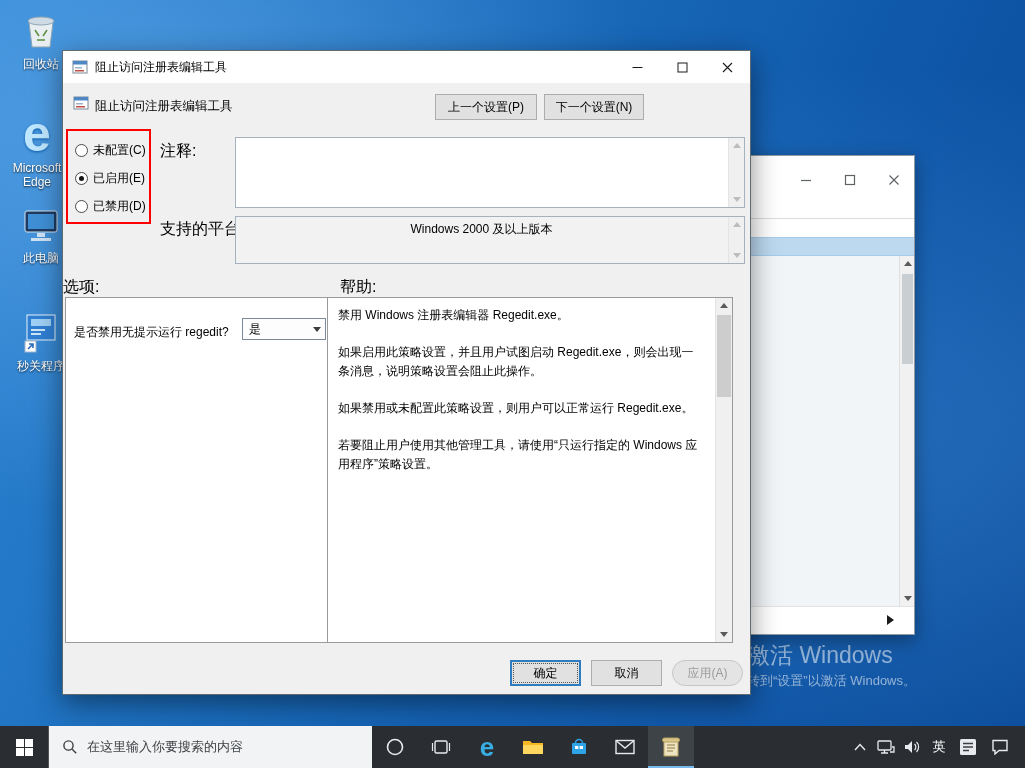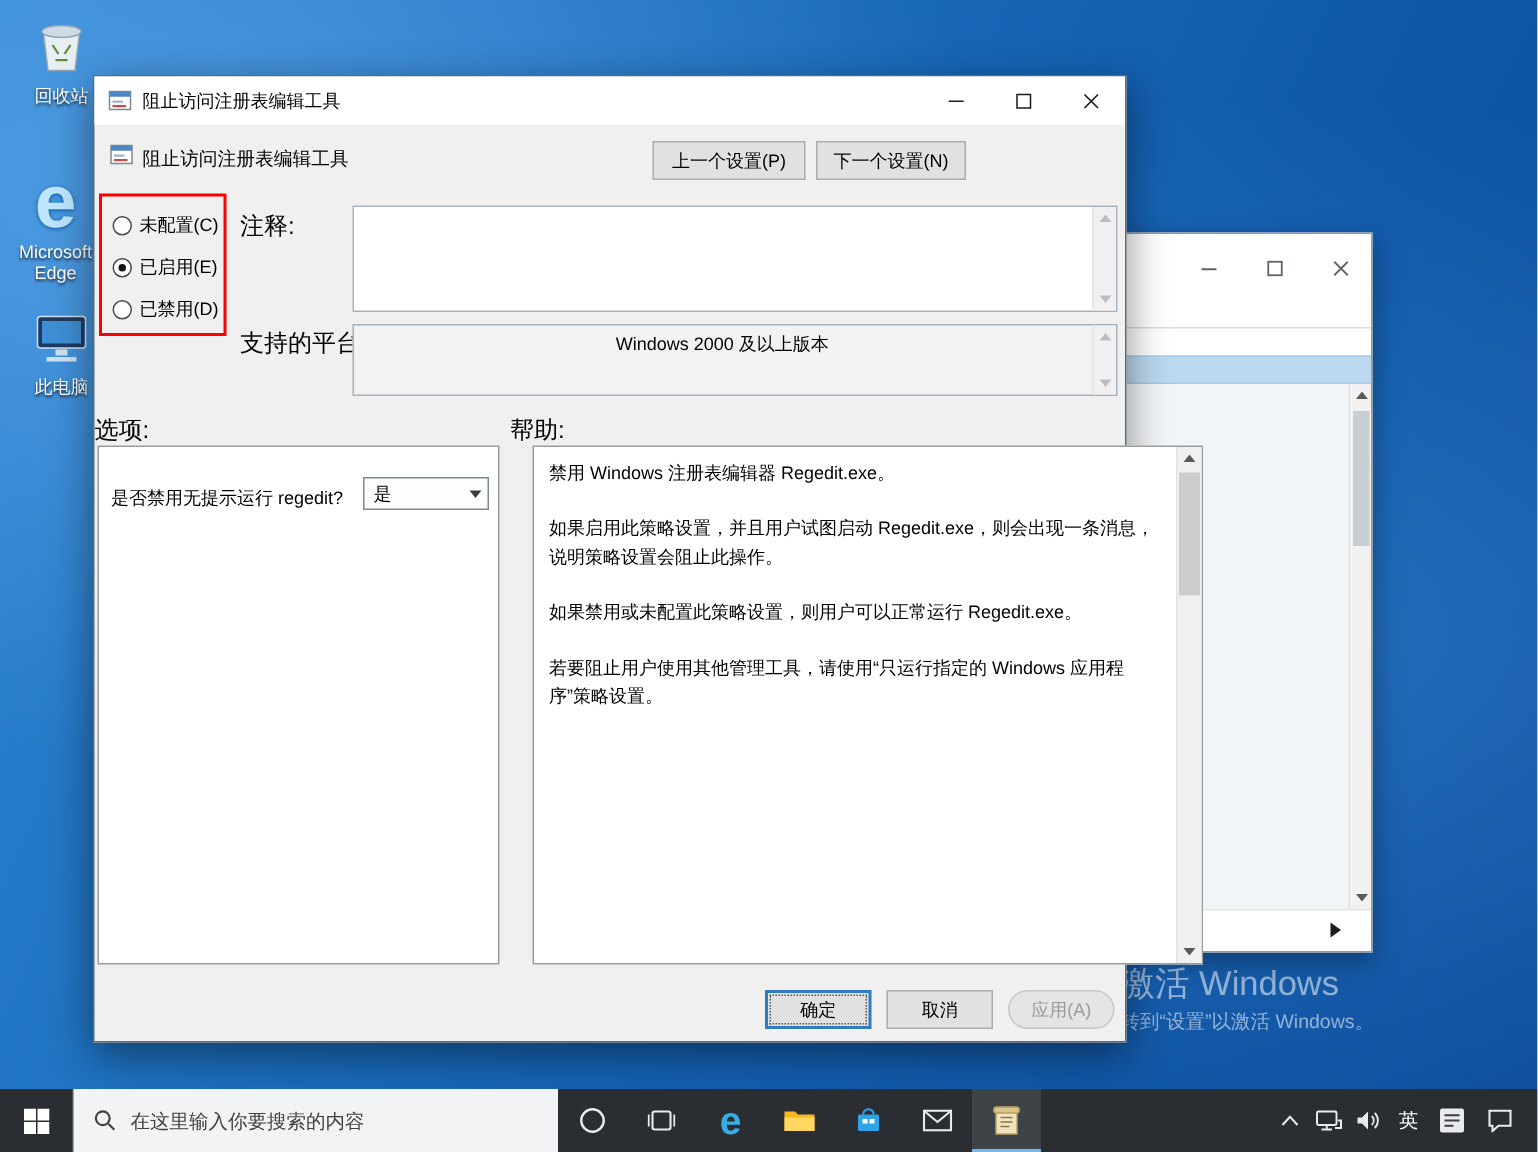--- a/index.html
+++ b/index.html
@@ -86,21 +86,21 @@
   .tri-down-en  { border-left:4px solid transparent; border-right:4px solid transparent; border-top:5px solid #5a5a5a; }
   .tri-down-combo { border-left:4px solid transparent; border-right:4px solid transparent; border-top:5px solid #3c3c3c; }
   .tri-right-black { border-top:5px solid transparent; border-bottom:5px solid transparent; border-left:7px solid #1b1b1b; }
 
   
   .taskbar { position:absolute; left:0; top:726px; width:1025px; height:42px; background:#2a2e32; z-index:90; }
   .tb-start { position:absolute; left:0; top:0; width:48px; height:42px; display:flex; align-items:center; justify-content:center; }
   .tb-search { position:absolute; left:48px; top:0; width:324px; height:42px; background:#f2f3f4;
     display:flex; align-items:center; border-left:1px solid #50555a; }
   .search-input { border:none; background:transparent; outline:none; flex:1; height:100%;
-    padding-left:9px; font-size:13px; color:#a16207; font-family:Liberation Sans, sans-serif; }
+    padding-left:9px; font-size:13px; color:#a16207; font-family:Liberation Mono, monospace; }
   .search-input::placeholder { color:#3f4245; opacity:1; }
   .search-glass { margin-left:13px; display:flex; }
   .tb-apps { position:absolute; left:372px; top:0; height:42px; display:flex; }
   .tb-app { width:46px; height:42px; display:flex; align-items:center; justify-content:center; }
   .tb-app.active { background:#3e4348; box-shadow:inset 0 -2px 0 #76b9ed; }
   .edge-task { font-weight:bold; font-size:26px; line-height:26px; color:#38ade4; }
   .tb-tray { position:absolute; right:0; top:0; height:42px; display:flex; align-items:center; padding-right:8px; }
   .tray-item { height:42px; display:flex; align-items:center; justify-content:center; }
   .tray-lang { width:28px; color:#fff; font-size:13px; }
   .tray-clock { width:86px; flex-direction:column; color:#fff; font-size:11px; line-height:1.35; text-align:center; }
@@ -133,20 +133,33 @@
       <svg width="44" height="42" viewBox="0 0 44 42">
         <rect x="6" y="5" width="32" height="21" rx="2" fill="#1f3a5f" stroke="#cfe3f5"></rect>
         <rect x="9" y="8" width="26" height="15" fill="#3f8fd6"></rect>
         <rect x="18" y="27" width="8" height="4" fill="#cfe3f5"></rect>
         <rect x="12" y="32" width="20" height="3" fill="#cfe3f5"></rect>
       </svg>
     </div>
     <div class="dicon-label">此电脑</div>
   </div>
 
+  <div class="dicon" style="left:10px;top:308px;">
+    <div class="dicon-img">
+      <svg width="44" height="46" viewBox="0 0 44 46">
+        <rect x="8" y="5" width="28" height="25" fill="#2f7fd3" stroke="#eaf3fb"></rect>
+        <rect x="12" y="9" width="20" height="7" fill="#9fd0f5"></rect>
+        <rect x="12" y="19" width="14" height="2" fill="#cfe6f8"></rect>
+        <rect x="12" y="23" width="10" height="2" fill="#cfe6f8"></rect>
+        <rect x="6" y="31" width="11" height="11" fill="#fff" stroke="#9fb6cc"></rect>
+        <path d="M9 39 L14 34 M10 34 h4 v4" stroke="#2b6cb8" stroke-width="1.6" fill="none"></path>
+      </svg>
+    </div>
+    <div class="dicon-label">秒关程序</div>
+  </div>
 
   <div class="bg-window">
     <div class="bgw-titlebar"></div>
     <div class="bgw-controls">
       <span>
         <svg width="12" height="12" viewBox="0 0 12 12">
             <path d="M1 6.5 h10" stroke="#5f6368" stroke-width="1.2"></path>
           </svg>
       </span>
       <span>
@@ -269,21 +282,21 @@
     <div class="panel" style="left:2px;top:246px;width:268px;height:346px;">
       <span class="opt-question">是否禁用无提示运行 regedit?</span>
       <div class="combo">
         <span class="combo-value">是</span>
         <span class="combo-arrow">
             <span class="tri tri-down-combo"></span>
           </span>
       </div>
     </div>
 
-    <div class="panel" style="left:292px;top:246px;width:447px;height:346px;">
+    <div class="panel" style="left:264px;top:246px;width:406px;height:346px;">
       <div class="help-text">禁用 Windows 注册表编辑器 Regedit.exe。
 
 如果启用此策略设置，并且用户试图启动 Regedit.exe，则会出现一条消息，说明策略设置会阻止此操作。
 
 如果禁用或未配置此策略设置，则用户可以正常运行 Regedit.exe。
 
 若要阻止用户使用其他管理工具，请使用“只运行指定的 Windows 应用程序”策略设置。</div>
       <div class="sb-gutter" style="width:17px;">
         <div class="sb-btn sb-top">
             <div class="tri tri-up-en"></div>

